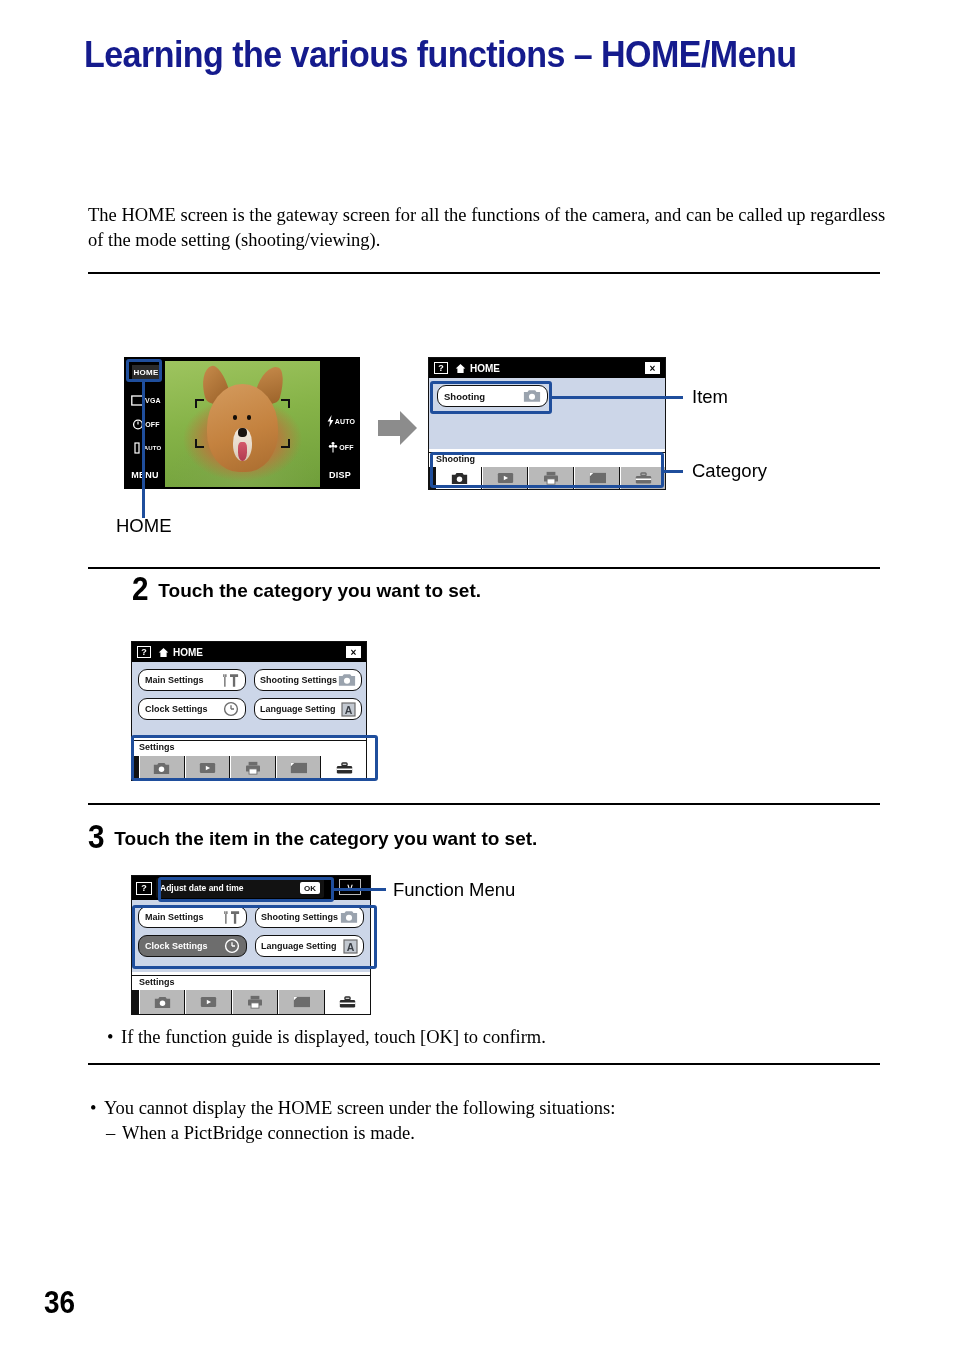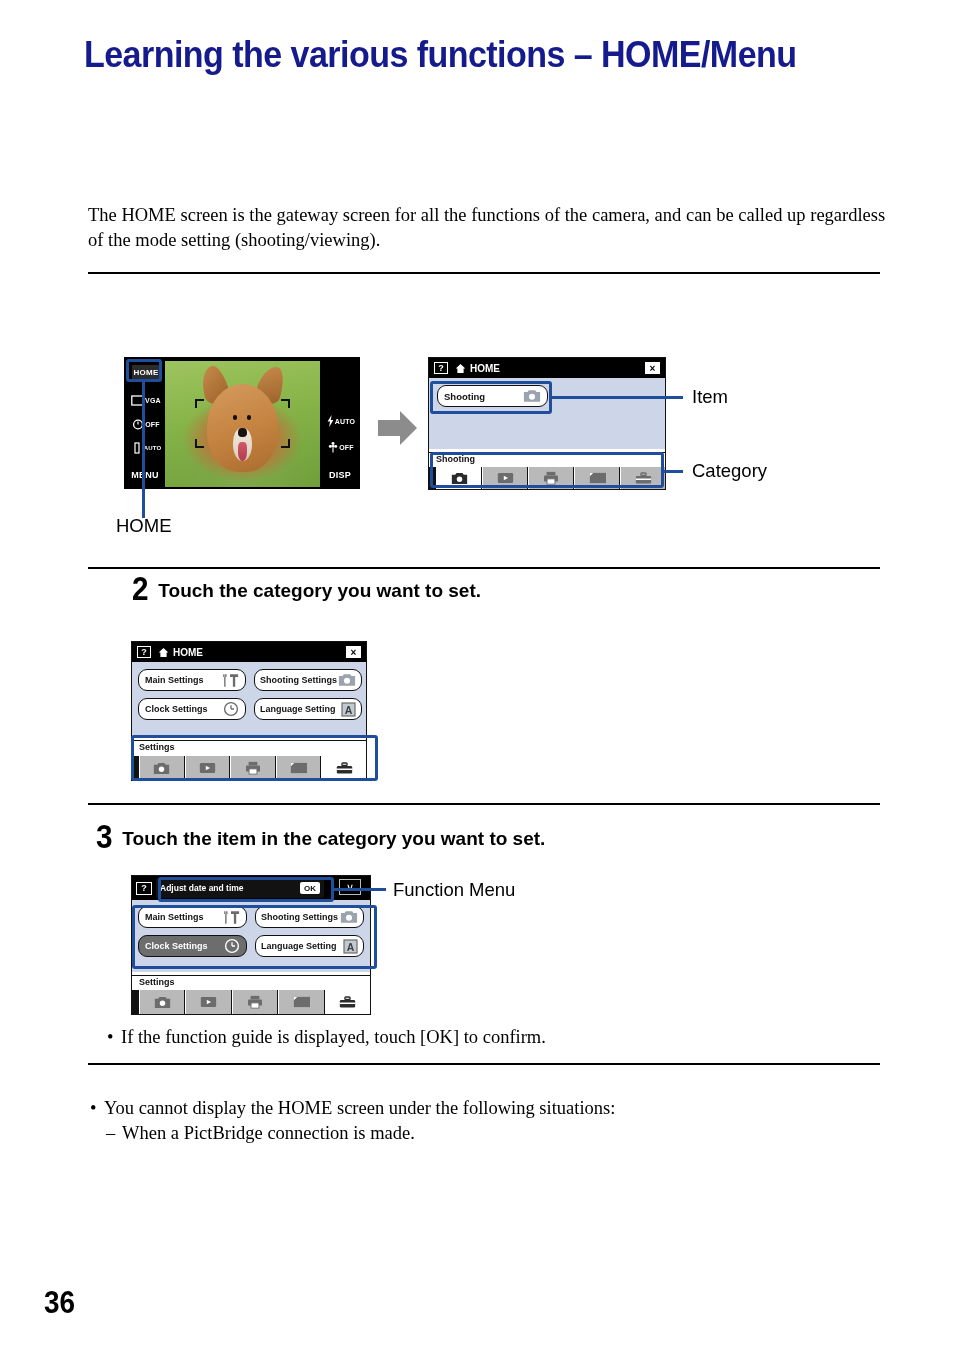--- a/index.html
+++ b/index.html
@@ -478,21 +478,21 @@
           </svg>
         </div>
       </div>
     </div>
   </div>
 
   <div class="hl-box" style="left:131px; top:735px; width:247px; height:46px;"></div>
 
   <div class="hr" style="top:803px;"></div>
 
-  <div class="step" style="left:96px; top:818px;">
+  <div class="step" style="left:88px; top:818px;">
     <span class="num">3</span><span class="txt">Touch the item in the category you want to set.</span>
   </div>
 
   <div class="mock" style="left:131px; top:875px; width:240px; height:140px; border:1.5px solid #111;">
     <div class="mock-bar" style="height:24px; padding:0 4px; font-size:10px;">
       <span class="qmark" style="width:16px; height:13px; font-size:9px;">?</span>
       <div class="guide-bar" style="position:relative; left:4px; width:168px; height:20px; padding:0 4px; font-size:8.5px;">
         <span>Adjust date and time</span>
         <span class="ok-chip" style="width:20px; height:12px; font-size:8px;">OK</span>
       </div>

